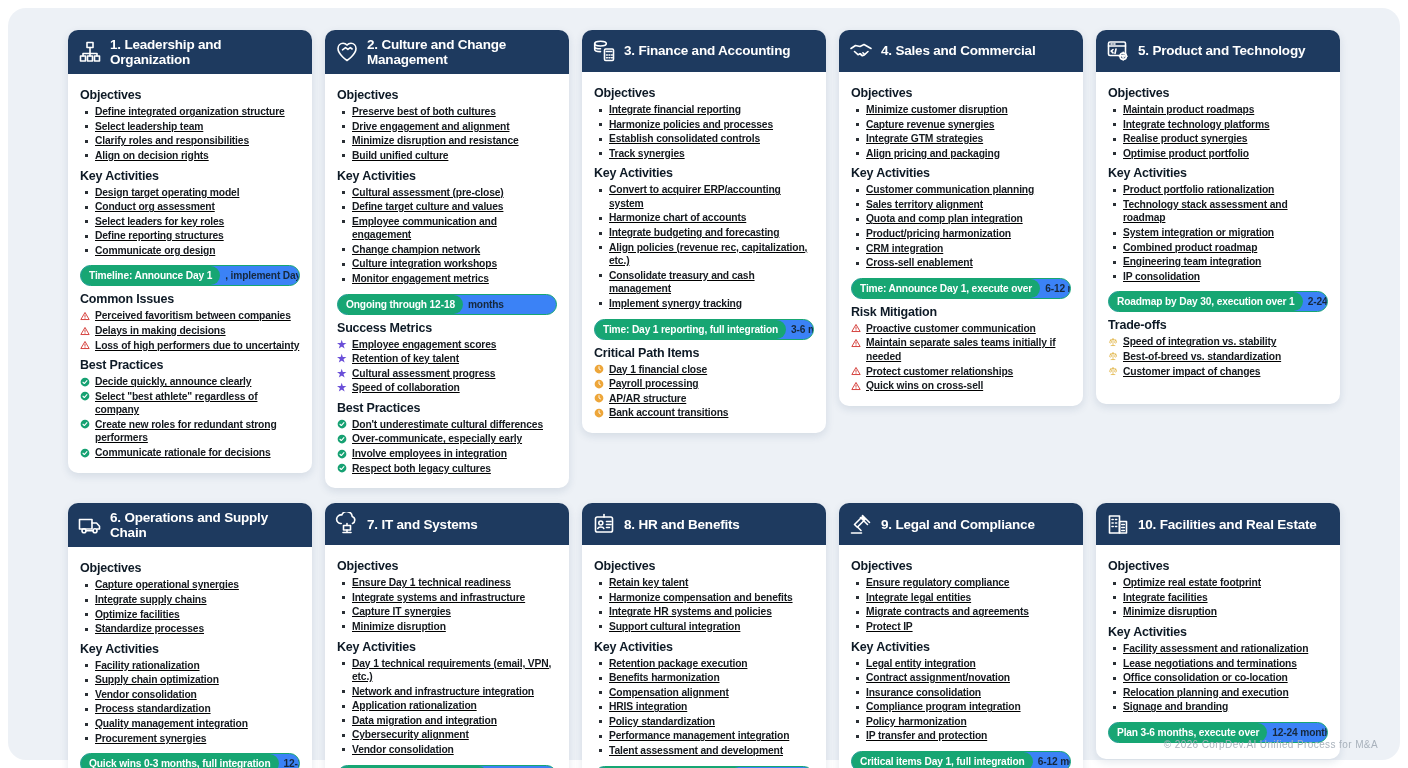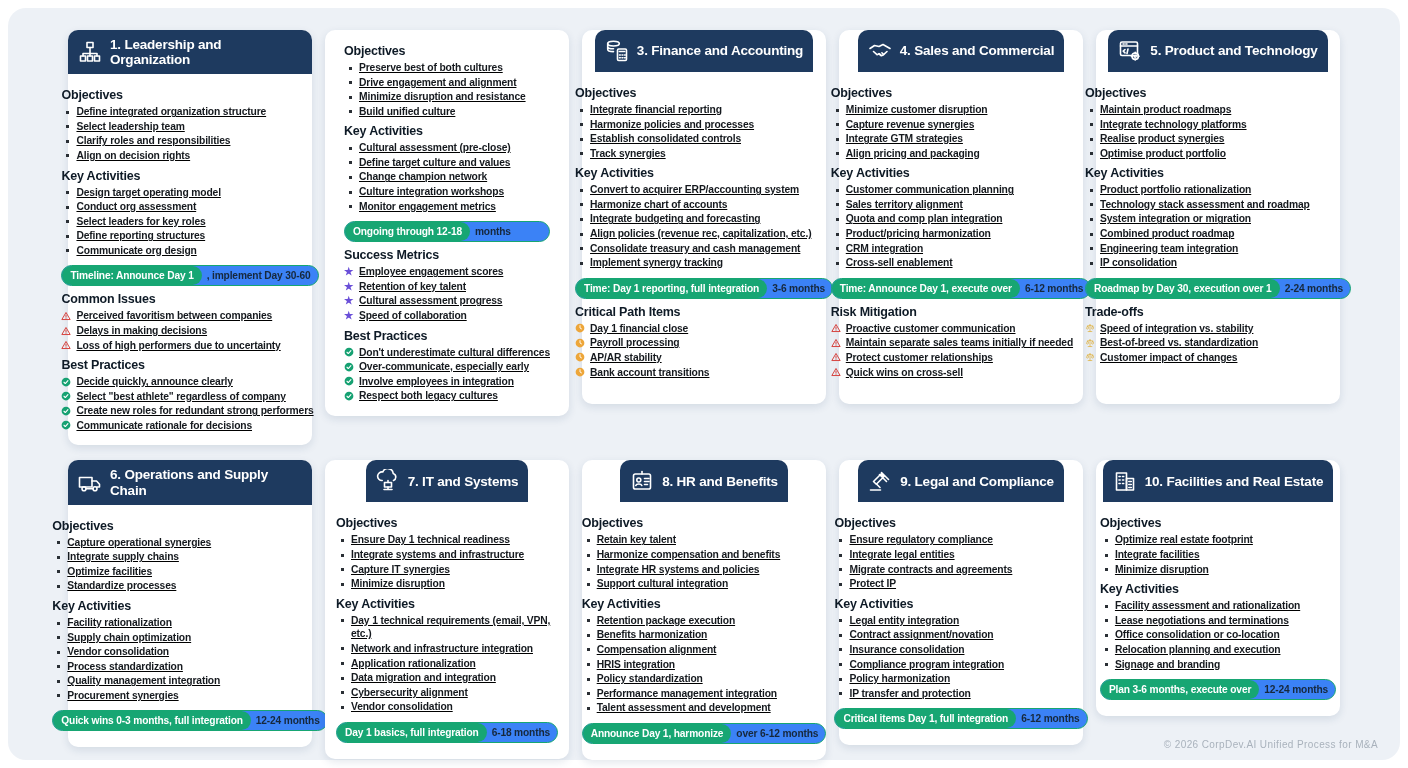--- a/index.html
+++ b/index.html
@@ -4,21 +4,21 @@
 <style>
   * { margin:0; padding:0; box-sizing:border-box; }
   html,body { width:1408px; height:768px; overflow:hidden; background:#ffffff;
               font-family:"Liberation Sans", sans-serif; }
   .panel { position:absolute; left:8px; top:8px; width:1392px; height:752px;
            background:#edf1f6; border-radius:18px; }
   .rows { padding:22px 60px 0 60px; }
   .row { display:flex; gap:13px; align-items:flex-start; }
   .row + .row { margin-top:15px; }
   .card { width:244px; background:#ffffff; border-radius:10px;
-          box-shadow:0 3px 8px rgba(25,55,95,.12); display:flex; flex-direction:column;align-items:center; }
+          box-shadow:0 3px 8px rgba(25,55,95,.12); display:flex; flex-direction:column; }
   .row1 .card { min-height:374px; }
   .card-header { background:#1e3a5f; border-radius:10px 10px 0 0; color:#fff;
                  display:flex; align-items:center; gap:8px; padding:7px 10px; min-height:42px; }
   .card-header .hicon { width:24px; height:24px; flex:0 0 24px; display:flex; }
   .card-header .hicon svg { width:24px; height:24px; }
   .card-title { font-size:13.5px; font-weight:700; line-height:1.12; letter-spacing:-.2px; }
   .card-body { padding:8px 12px 12px 12px; }
   .sec-h { font-size:12.5px; font-weight:700; color:#0e1a26; margin:6px 0 3px 0; letter-spacing:-.2px; }
   ul.items { list-style:none;text-decoration:underline; }
   .item { position:relative; font-size:10.3px; font-weight:700; color:#15191e;
@@ -124,32 +124,42 @@
               <li class="item check"><span class="bicon">
                   <svg viewBox="0 0 24 24">
                     <circle cx="12" cy="12" r="10.5" fill="#16a172"></circle>
                     <path d="M7.2 12.6l3.1 3.1 6.3-7.2" stroke="#ffffff" stroke-width="2.6" fill="none" stroke-linecap="round" stroke-linejoin="round"></path>
                   </svg>
                 </span><span>Communicate rationale for decisions</span></li>
             </ul>
           </div>
         </div>
         <div class="card">
+          <div class="card-header">
+            <span class="hicon">
+              <svg viewBox="0 0 24 24" fill="none" stroke="#ffffff" stroke-width="1.6" stroke-linecap="round" stroke-linejoin="round">
+                <path d="M12 20.5C12 20.5 3 14.5 3 8.6 3 5.5 5.3 3.2 8.1 3.2 9.6 3.2 11.1 4 12 5.1 12.9 4 14.4 3.2 15.9 3.2 18.7 3.2 21 5.5 21 8.6 21 14.5 12 20.5 12 20.5Z"></path>
+                <path d="M7.5 9.8l3-2.2 2.4 1.8 2.4-1.8 1.8 1.4"></path>
+              </svg>
+            </span>
+            <div class="card-title">2. Culture and Change Management</div>
+          </div>
           <div class="card-body">
             <div class="sec-h">Objectives</div>
             <ul class="items">
               <li class="item plain"><span>Preserve best of both cultures</span></li>
               <li class="item plain"><span>Drive engagement and alignment</span></li>
               <li class="item plain"><span>Minimize disruption and resistance</span></li>
               <li class="item plain"><span>Build unified culture</span></li>
             </ul>
             <div class="sec-h">Key Activities</div>
             <ul class="items">
               <li class="item plain"><span>Cultural assessment (pre-close)</span></li>
               <li class="item plain"><span>Define target culture and values</span></li>
+              <li class="item plain"><span>Employee communication and engagement</span></li>
               <li class="item plain"><span>Change champion network</span></li>
               <li class="item plain"><span>Culture integration workshops</span></li>
               <li class="item plain"><span>Monitor engagement metrics</span></li>
             </ul>
             <div class="pill">
               <span class="pill-hl">Ongoing through 12-18</span>
               <span class="pill-rest"> months</span>
             </div>
             <div class="sec-h">Success Metrics</div>
             <ul class="items">
@@ -232,21 +242,21 @@
                   <svg viewBox="0 0 24 24">
                     <circle cx="12" cy="12" r="10.5" fill="#eda63a"></circle>
                     <path d="M12 6.3V12l3.6 2.1" stroke="#ffffff" stroke-width="2.2" fill="none" stroke-linecap="round" stroke-linejoin="round"></path>
                   </svg>
                 </span><span>Payroll processing</span></li>
               <li class="item clock"><span class="bicon">
                   <svg viewBox="0 0 24 24">
                     <circle cx="12" cy="12" r="10.5" fill="#eda63a"></circle>
                     <path d="M12 6.3V12l3.6 2.1" stroke="#ffffff" stroke-width="2.2" fill="none" stroke-linecap="round" stroke-linejoin="round"></path>
                   </svg>
-                </span><span>AP/AR stability</span></li>
+                </span><span>AP/AR structure</span></li>
               <li class="item clock"><span class="bicon">
                   <svg viewBox="0 0 24 24">
                     <circle cx="12" cy="12" r="10.5" fill="#eda63a"></circle>
                     <path d="M12 6.3V12l3.6 2.1" stroke="#ffffff" stroke-width="2.2" fill="none" stroke-linecap="round" stroke-linejoin="round"></path>
                   </svg>
                 </span><span>Bank account transitions</span></li>
             </ul>
           </div>
         </div>
         <div class="card">

